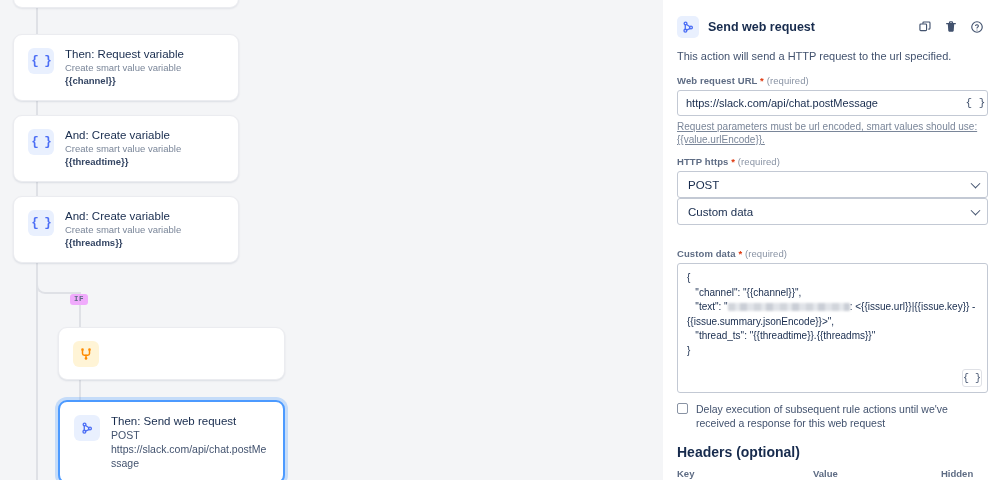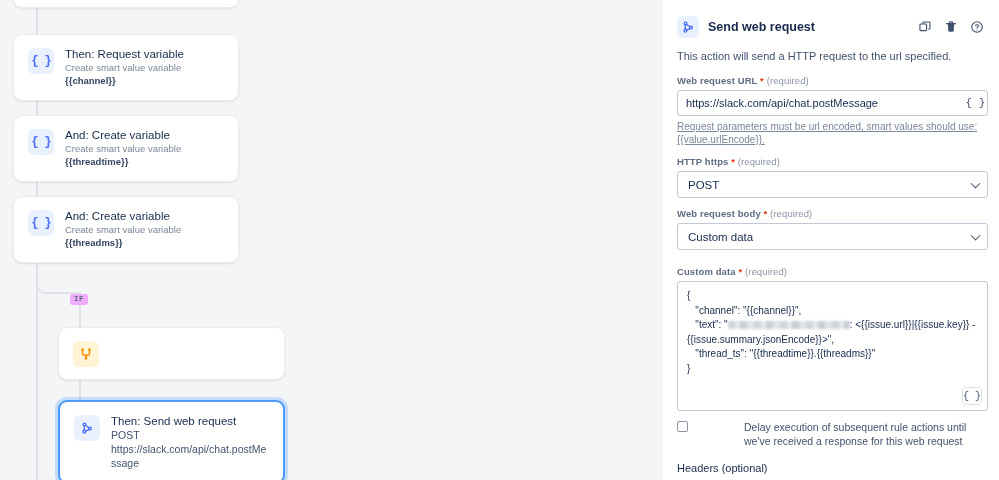--- a/index.html
+++ b/index.html
@@ -201,35 +201,34 @@
     border: 1px solid #dfe1e6;
     border-radius: 3px;
     background: #fff;
     font-family: "Liberation Mono", monospace;
     font-size: 10px; color: #42526e;
     cursor: pointer;
   }
   .check-row {
     display: flex; align-items: flex-start;
     margin-top: 9px;
-    gap: 48px;
   }
   .cbox {
     flex: 0 0 auto;
     width: 11px; height: 11px;
     border: 1px solid #8993a4;
     border-radius: 2px;
     background: #fff;
     margin-right: 8px;
     margin-top: 1px;
     cursor: pointer;
   }
   .check-label { font-size: 10.5px; color: #42526e; line-height: 1.35; }
   .headers-title {
-    font-size: 11px; font-weight: 400; color: #172b4d;
+    font-size: 14px; font-weight: 700; color: #172b4d;
     margin-top: 13px; margin-bottom: 8px;
   }
   .hdr-grid {
     display: grid;
     grid-template-columns: 136px 128px 46px 1fr;
     align-items: center;
     column-gap: 0;
   }
   .hdr-col-label {
     font-size: 9.5px; font-weight: 700; color: #5e6c84;
@@ -371,31 +370,26 @@
     <div class="field-label" style="margin-top:10px;">
       <span>HTTP https</span>
       <span class="req">*</span>
       <span class="opt">(required)</span>
     </div>
     <div class="select-wrap">
       <span>POST</span>
       <i class="chev"></i>
     </div>
 
-    <div class="field-label" style="margin-top:10px;">
-      <span>Web request body</span>
-      <span class="req">*</span>
-      <span class="opt">(required)</span>
-    </div>
     <div class="select-wrap">
       <span>Custom data</span>
       <i class="chev"></i>
     </div>
 
-    <div class="field-label" style="margin-top:16px;">
+    <div class="field-label" style="margin-top:23px;">
       <span>Custom data</span>
       <span class="req">*</span>
       <span class="opt">(required)</span>
     </div>
     <div class="ta-wrap">
       <div class="ta-text"><span>{</span>
 <span>   "channel": "{{channel}}",</span>
 <span>   "text": "</span><span class="redact"></span><span>: &lt;{{issue.url}}|{{issue.key}} - {{issue.summary.jsonEncode}}&gt;",</span>
 <span>   "thread_ts": "{{threadtime}}.{{threadms}}"</span>
 <span>}</span></div>

